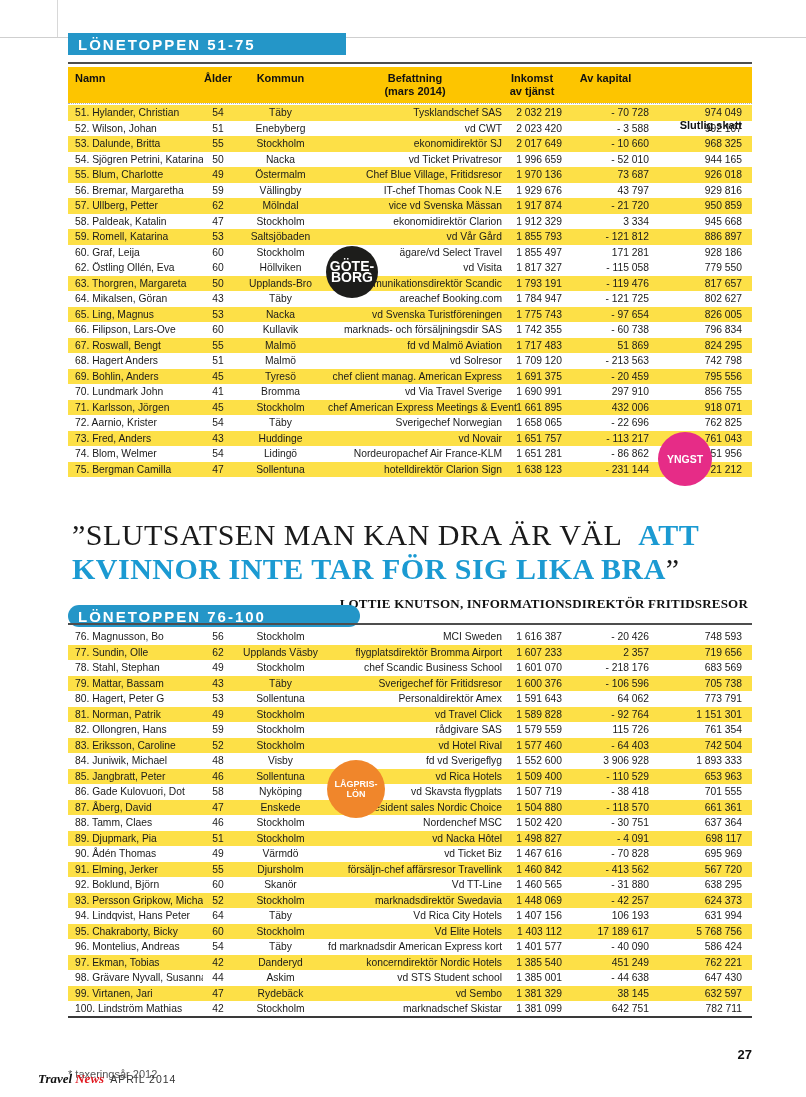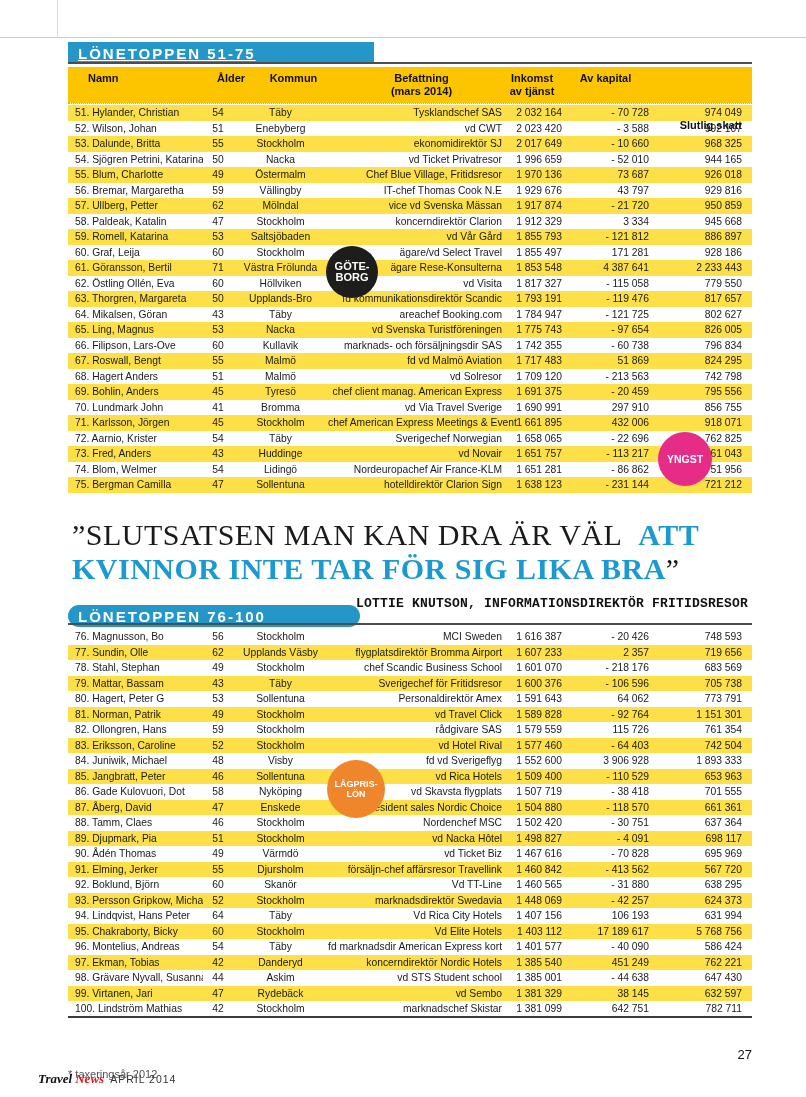--- a/index.html
+++ b/index.html
@@ -5,65 +5,65 @@
   html,body{margin:0;padding:0;background:#fff;}
   .page{position:relative;width:806px;height:1097px;background:#ffffff;overflow:hidden;
         font-family:"Liberation Sans",sans-serif;color:#1a1a1a;}
   .hline{position:absolute;height:1px;background:#cfcfcf;}
   .vline{position:absolute;width:1px;background:#d8d8d8;}
   .tab{position:absolute;left:68px;height:22px;background:#2496c8;color:#fff;
        font-weight:bold;font-size:15px;line-height:23px;letter-spacing:2px;padding-left:10px;box-sizing:border-box;}
   .rule{position:absolute;left:68px;width:684px;height:2px;background:#4d4d4d;}
   .thead{position:absolute;left:68px;top:67px;width:684px;height:36px;background:#fdc500;
          display:flex;align-items:flex-start;padding-top:5px;box-sizing:border-box;
-         font-weight:bold;font-size:11px;line-height:13px;color:#111;padding-left:13px;}
+         font-weight:bold;font-size:11px;line-height:13px;color:#111;}
   .dotline{position:absolute;left:68px;top:103px;width:684px;border-top:1px dotted #b0b0b0;}
   .rows{position:absolute;left:68px;width:684px;}
   .row{display:flex;height:15.5px;line-height:15.5px;font-size:10.3px;white-space:nowrap;}
   .row.odd{background:#fde047;}
   .cn{flex:0 0 135px;text-align:left;padding-left:7px;box-sizing:border-box;overflow:hidden;}
   .ca{flex:0 0 30px;text-align:center;}
   .ck{flex:0 0 95px;text-align:center;}
   .cb{flex:1;text-align:right;min-width:0;}
   .ci{flex:0 0 60px;text-align:right;}
   .cp{flex:0 0 95px;text-align:right;padding-right:8px;box-sizing:border-box;}
   .cs{flex:0 0 95px;text-align:right;padding-right:10px;box-sizing:border-box;}
   .thead .cb,.thead .ci,.thead .cp{text-align:center;}
   .thead .cb span,.thead .ci span{display:block;}
   .thead .cs{text-align:right;margin-top:47px;}
   .badge{position:absolute;border-radius:50%;color:#fff;font-weight:bold;text-align:center;
          display:flex;flex-direction:column;justify-content:center;z-index:5;}
   .badge span{display:block;}
-  .badge-goteborg{left:326px;top:246px;width:52px;height:52px;background:#1d1d1b;font-size:11px;line-height:11px;}
+  .badge-goteborg{left:326px;top:246px;width:52px;height:52px;background:#1d1d1b;font-size:14px;line-height:11px;}
   .badge-yngst{left:658px;top:432px;width:54px;height:54px;background:#e62c87;font-size:10.5px;line-height:12px;}
   .badge-lagpris{left:327px;top:760px;width:58px;height:58px;background:#f0862b;font-size:9px;line-height:10.5px;}
   .quote{position:absolute;left:72px;top:518px;width:676px;font-family:"Liberation Serif",serif;}
   .qline{font-size:30px;line-height:34px;letter-spacing:0.5px;}
   .qblack{color:#1a1a1a;font-weight:400;}
   .qblue{color:#1b9ad2;font-weight:bold;}
   .qblack + .qblue{margin-left:16px;}
-  .attribution{margin-top:10px;text-align:right;font-family:Liberation Mono, monospace;
+  .attribution{margin-top:10px;text-align:right;font-family:Liberation Serif, serif;
                font-weight:bold;font-size:13px;color:#111;letter-spacing:0.2px;}
   .botline{position:absolute;left:68px;top:1016px;width:684px;height:2px;background:#3a3a3a;}
   .footnote{position:absolute;left:68px;top:1068px;font-size:11px;color:#555;text-align:right;}
   .footer-left{position:absolute;left:38px;top:1071px;font-size:11px;color:#333;}
   .mag-serif{font-family:"Liberation Serif",serif;font-style:italic;font-weight:bold;font-size:13px;color:#111;}
   .mag-red{font-family:"Liberation Serif",serif;font-style:italic;font-weight:bold;font-size:13px;color:#e1181f;}
   .mag-issue{font-size:10.5px;letter-spacing:1px;color:#333;margin-left:3px;}
-  .page-num{position:absolute;right:54px;top:1047px;font-weight:normal;font-size:13px;color:#111;text-align:center;}
+  .page-num{position:absolute;right:54px;top:1047px;font-weight:bold;font-size:13px;color:#111;text-align:center;}
 </style>
 </head>
 <body>
 
 <div class="page">
 
   <div class="hline" style="left:0;top:37px;width:806px;"></div>
   <div class="vline" style="left:57px;top:0;height:37px;"></div>
 
-  <div class="tab" style="top:42px;width:306px;text-decoration:underline;">
+  <div class="tab" style="top:33px;width:278px;">
     <span>LÖNETOPPEN 51-75</span>
   </div>
   <div class="rule" style="top:62px;"></div>
 
   <div class="thead">
     <div class="cn">Namn</div>
     <div class="ca">Ålder</div>
     <div class="ck">Kommun</div>
     <div class="cb">
       <span>Befattning</span>
@@ -78,21 +78,21 @@
   </div>
   <div class="dotline"></div>
 
   <div class="rows" style="top:105px;">
 
       <div class="row odd">
         <span class="cn">51. Hylander, Christian</span>
         <span class="ca">54</span>
         <span class="ck">Täby</span>
         <span class="cb">Tysklandschef SAS</span>
-        <span class="ci">2 032 164</span>
+        <span class="ci">2 032 219</span>
         <span class="cp">- 70 728</span>
         <span class="cs">974 049</span>
       </div>
 
       <div class="row">
         <span class="cn">52. Wilson, Johan</span>
         <span class="ca">51</span>
         <span class="ck">Enebyberg</span>
         <span class="cb">vd CWT</span>
         <span class="ci">2 023 420</span>
@@ -147,21 +147,21 @@
         <span class="cb">vice vd Svenska Mässan</span>
         <span class="ci">1 917 874</span>
         <span class="cp">- 21 720</span>
         <span class="cs">950 859</span>
       </div>
 
       <div class="row">
         <span class="cn">58. Paldeak, Katalin</span>
         <span class="ca">47</span>
         <span class="ck">Stockholm</span>
-        <span class="cb">koncerndirektör Clarion</span>
+        <span class="cb">ekonomidirektör Clarion</span>
         <span class="ci">1 912 329</span>
         <span class="cp">3 334</span>
         <span class="cs">945 668</span>
       </div>
 
       <div class="row odd">
         <span class="cn">59. Romell, Katarina</span>
         <span class="ca">53</span>
         <span class="ck">Saltsjöbaden</span>
         <span class="cb">vd Vår Gård</span>
@@ -173,29 +173,20 @@
       <div class="row">
         <span class="cn">60. Graf, Leija</span>
         <span class="ca">60</span>
         <span class="ck">Stockholm</span>
         <span class="cb">ägare/vd Select Travel</span>
         <span class="ci">1 855 497</span>
         <span class="cp">171 281</span>
         <span class="cs">928 186</span>
       </div>
 
-      <div class="row odd">
-        <span class="cn">61. Göransson, Bertil</span>
-        <span class="ca">71</span>
-        <span class="ck">Västra Frölunda</span>
-        <span class="cb">ägare Rese-Konsulterna</span>
-        <span class="ci">1 853 548</span>
-        <span class="cp">4 387 641</span>
-        <span class="cs">2 233 443</span>
-      </div>
 
       <div class="row">
         <span class="cn">62. Östling Ollén, Eva</span>
         <span class="ca">60</span>
         <span class="ck">Höllviken</span>
         <span class="cb">vd Visita</span>
         <span class="ci">1 817 327</span>
         <span class="cp">- 115 058</span>
         <span class="cs">779 550</span>
       </div>

